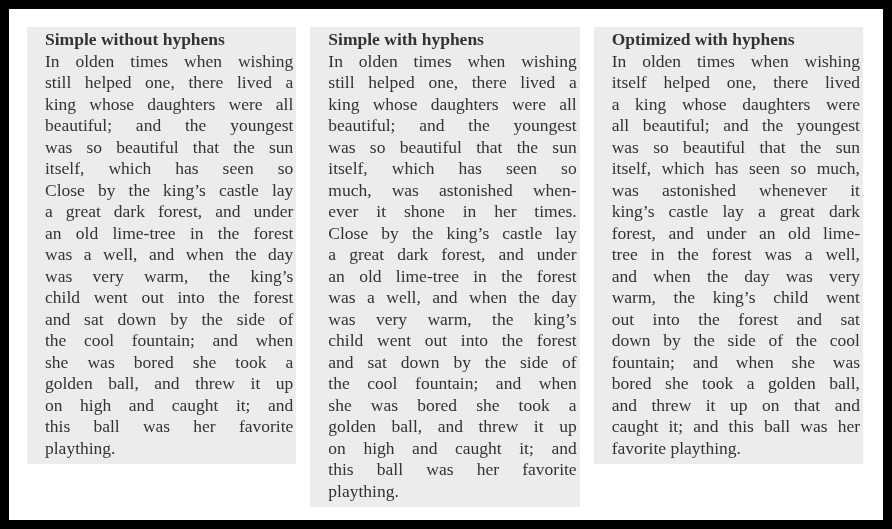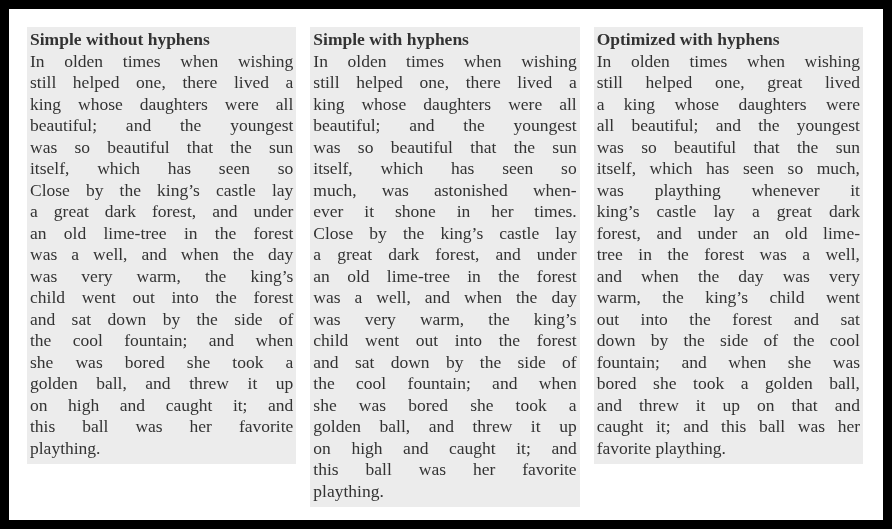--- a/index.html
+++ b/index.html
@@ -22,21 +22,21 @@
   .columns {
     display: flex;
     gap: 14px;
     align-items: flex-start;
     width: 100%;
   }
   .column {
     flex: 1 1 0;
     background: var(--panel-bg);
     color: var(--text-color);
-    padding: 2px 3px 5px 3px;
+    padding: 2px 3px 5px 18px;
     font-size: 17.5px;
     line-height: 21.5px;
   }
   .heading {
     font-weight: bold;
     text-align: left;
     white-space: nowrap;
   }
   .line {
     text-align: justify;
@@ -101,26 +101,26 @@
         <div class="line">on high and caught it; and</div>
         <div class="line">this ball was her favorite</div>
         <div class="line last">plaything.</div>
       </div>
   </div>
 
   <div class="column">
     <div class="heading">Optimized with hyphens</div>
     <div class="text-body">
         <div class="line">In olden times when wishing</div>
-        <div class="line">still helped one, great lived</div>
+        <div class="line">itself helped one, there lived</div>
         <div class="line">a king whose daughters were</div>
         <div class="line">all beautiful; and the youngest</div>
         <div class="line">was so beautiful that the sun</div>
         <div class="line">itself, which has seen so much,</div>
-        <div class="line">was plaything whenever it</div>
+        <div class="line">was astonished whenever it</div>
         <div class="line">king’s castle lay a great dark</div>
         <div class="line">forest, and under an old lime-</div>
         <div class="line">tree in the forest was a well,</div>
         <div class="line">and when the day was very</div>
         <div class="line">warm, the king’s child went</div>
         <div class="line">out into the forest and sat</div>
         <div class="line">down by the side of the cool</div>
         <div class="line">fountain; and when she was</div>
         <div class="line">bored she took a golden ball,</div>
         <div class="line">and threw it up on that and</div>

